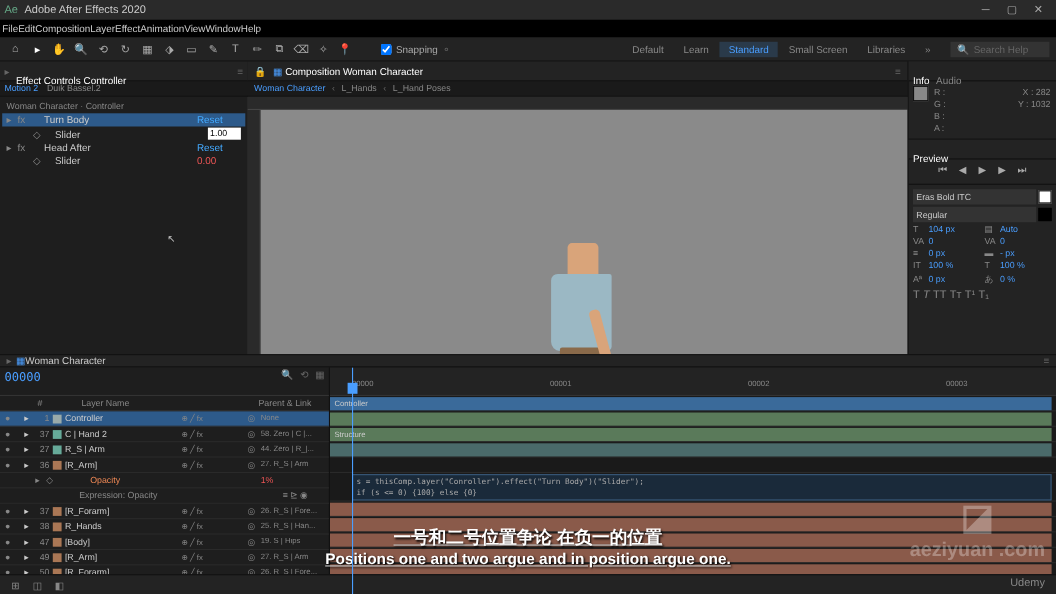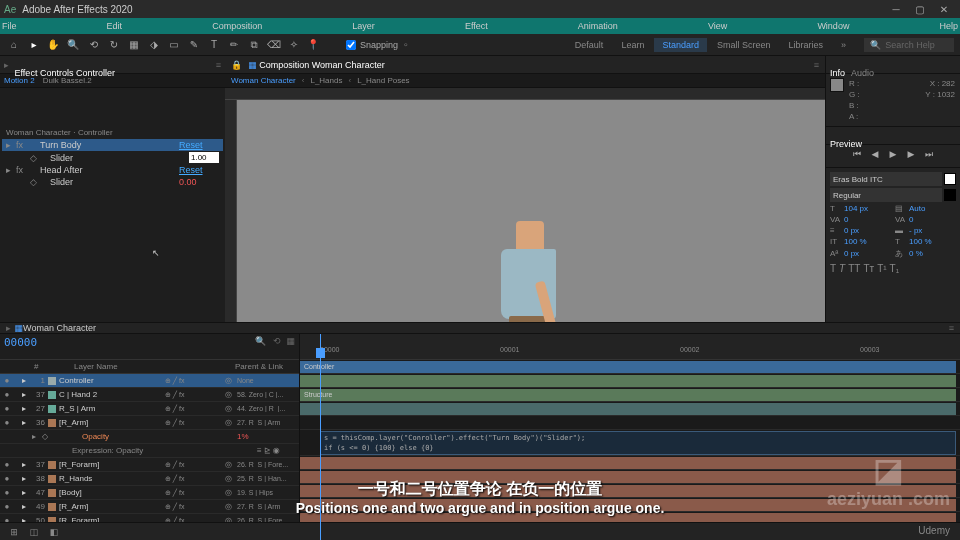--- a/index.html
+++ b/index.html
@@ -1,46 +1,46 @@
 <!DOCTYPE html>
 <html><head>
 <meta charset="utf-8">
 <style>
 * { margin:0; padding:0; box-sizing:border-box; font-family:"Segoe UI",Arial,sans-serif; }
 body { width:960px; height:540px; background:#1a1a1a; color:#ccc; font-size:9px; overflow:hidden; position:relative; }
 .titlebar { height:18px; background:#2a2a2a; display:flex; align-items:center; padding:0 4px; color:#ccc; font-size:10px; }
 .titlebar .title { flex:1; }
 .wbtn { width:24px; text-align:center; color:#aaa; cursor:pointer; }
-.menubar { height:16px; background:#0f766e; display:flex; align-items:center; padding:0 2px; gap:10px; color:#ccc; font-size:9px;justify-content:space-between; }
+.menubar { height:16px; background:#000000; display:flex; align-items:center; padding:0 2px; gap:0; color:#ccc; font-size:9px; }
 .menubar span { cursor:pointer; }
 .toolbar { height:22px; background:#232323; display:flex; align-items:center; padding:0 6px; gap:4px; border-bottom:1px solid #111; }
 .tool { width:16px; height:16px; display:flex; align-items:center; justify-content:center; color:#aaa; cursor:pointer; font-size:10px; }
 .tool.active { color:#fff; }
 .snap { margin-left:20px; color:#aaa; font-size:9px; display:flex; align-items:center; gap:4px; }
 .snap input { width:10px; height:10px; }
 .workspaces { margin-left:auto; display:flex; gap:2px; align-items:center; font-size:9px; }
 .ws { padding:2px 8px; color:#888; cursor:pointer; }
 .ws.active { color:#4a9eff; background:#2a3a4a; }
 .search { margin-left:8px; background:#333; padding:2px 6px; color:#666; font-size:9px; width:90px; display:flex; align-items:center; gap:4px; }
 .main { display:flex; height:calc(540px - 18px - 16px - 22px); }
 .left { width:225px; display:flex; flex-direction:column; }
 .center { flex:1; display:flex; flex-direction:column; }
 .right { width:135px; background:#232323; border-left:1px solid #111; display:flex; flex-direction:column; }
 .panel-tabs { height:18px; background:#232323; display:flex; align-items:center; padding:0 4px; gap:6px; font-size:9px; border-bottom:1px solid #111; }
 .panel-tabs .tab { color:#888; cursor:pointer;margin-top:16px; }
 .panel-tabs .tab.active { color:#fff; }
 .panel-sub { height:14px; display:flex; align-items:center; padding:0 4px; gap:8px; font-size:8px; color:#4a9eff; border-bottom:1px solid #111; }
 .panel-sub span:last-child { color:#888; }
 .effect-panel { flex:0 0 260px; background:#1e1e1e; padding:2px; font-size:9px; overflow:hidden; }
-.effect-head { color:#888; padding:2px 4px; font-size:8px;margin-top:36px; }
+.effect-head { color:#888; padding:2px 4px; font-size:8px; }
 .effect-row { display:flex; align-items:center; padding:1px 4px; }
 .effect-row.sel { background:#2d5a8a; }
 .effect-label { flex:1; color:#ccc; padding-left:10px; }
 .effect-val { color:#e85; width:40px; }
-.effect-val.blue { color:#4af;text-decoration:underline; }
+.effect-val.blue { color:#4af; }
 .slider-input { width:30px; height:11px; background:#fff; border:none; font-size:8px; padding:0 2px; }
 .viewer-tabs { height:18px; background:#232323; display:flex; align-items:center; padding:0 6px; font-size:9px; gap:6px; border-bottom:1px solid #111; }
 .viewer-tabs .vt { color:#888; }
 .viewer-tabs .vt.active { color:#fff; }
 .viewer-crumb { height:14px; padding:0 6px; font-size:8px; color:#4a9eff; display:flex; align-items:center; gap:6px; border-bottom:1px solid #111; }
 .viewer-crumb span.sep { color:#666; }
 .viewer-crumb span.dim { color:#888; }
 .viewer { flex:1; background:#333; position:relative; overflow:hidden; }
 .ruler-h { height:12px; background:#2a2a2a; border-bottom:1px solid #444; }
 .canvas { position:absolute; top:12px; left:12px; right:0; bottom:0; background:#8a8a8a; display:flex; align-items:center; justify-content:center; }
@@ -101,21 +101,21 @@
 .bar.green { background:#5a7a5a; }
 .bar.teal { background:#4a6a6a; }
 .bar.brown { background:#8a5a4a; }
 .bar.sel { background:#3a6a9a; }
 .bar .label { font-size:7px; color:#ccc; padding:1px 4px; }
 .expr-box { position:absolute; top:1px; left:20px; right:4px; height:24px; background:#1a2a3a; border:1px solid #3a5a7a; font-family:monospace; font-size:7px; color:#aaa; padding:1px 3px; line-height:10px; overflow:hidden; }
 .statusbar { position:absolute; bottom:0; left:0; right:0; height:18px; background:#232323; border-top:1px solid #111; display:flex; align-items:center; padding:0 6px; }
 .sb-ico { width:16px; height:16px; margin-right:4px; display:flex; align-items:center; justify-content:center; color:#888; }
 .watermark { position:absolute; bottom:30px; right:10px; color:rgba(255,255,255,0.3); font-size:18px; font-weight:bold; text-align:center; pointer-events:none; }
 .watermark .logo { font-size:32px; }
-.subtitle { position:absolute; bottom:24px; left:0; right:0; text-align:center; pointer-events:none; }
+.subtitle { position:absolute; bottom:24px; left:0; right:0; text-align:center; pointer-events:none;text-decoration:underline; }
 .subtitle .cn { color:#fff; font-size:16px; font-weight:bold; text-shadow:1px 1px 2px #000; }
 .subtitle .en { color:#fff; font-size:14px; font-weight:bold; text-shadow:1px 1px 2px #000; }
 .udemy { position:absolute; bottom:4px; right:10px; color:#888; font-size:10px; }
 </style>
 </head>
 <body>
 
 <div class="titlebar">
   <span style="color:#6a8;margin-right:6px;">Ae</span>
   <span class="title">Adobe After Effects 2020</span>

